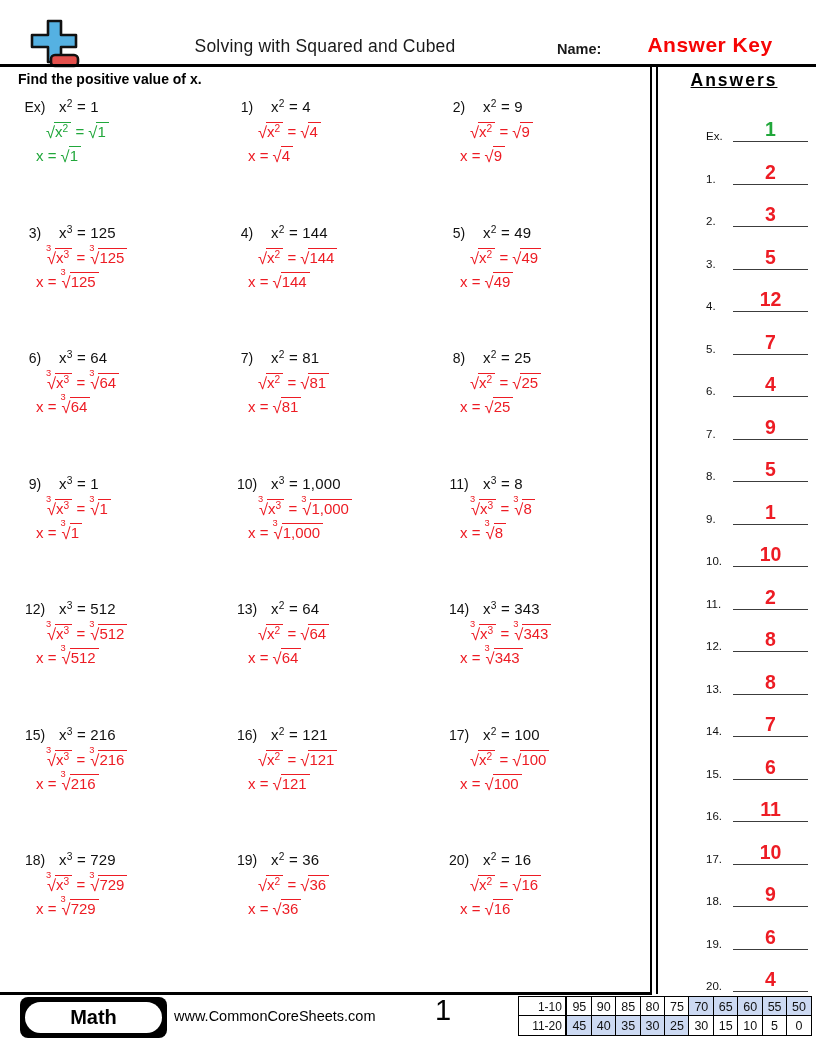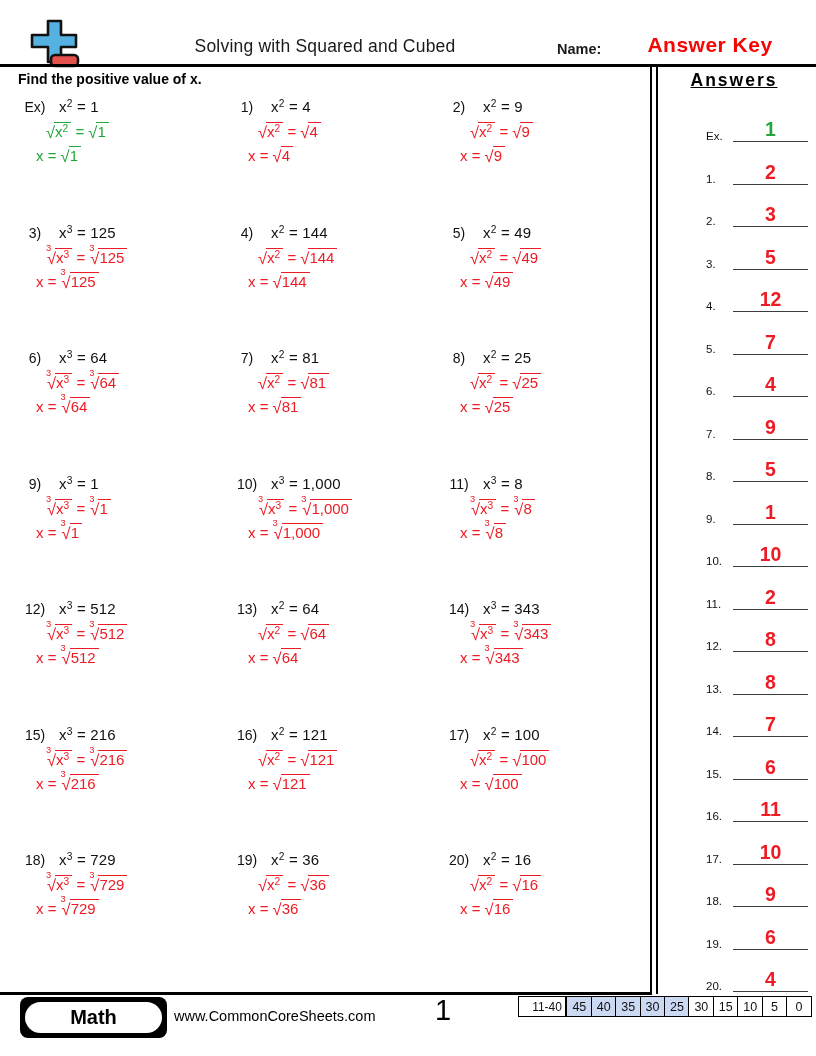--- a/index.html
+++ b/index.html
@@ -341,21 +341,34 @@
     </div>
 
   <div class="footer-rule"></div>
   <div class="math-badge">
     <div class="math-pill">Math</div>
   </div>
   <div class="website">www.CommonCoreSheets.com</div>
   <div class="page-number">1</div>
   <div class="score-table" id="score-table">
       <div class="score-row">
-        <span class="score-label">11-40</span>
+        <span class="score-label">1-10</span>
+        <span class="score-cell" style="background:#fff">95</span>
+        <span class="score-cell" style="background:#fff">90</span>
+        <span class="score-cell" style="background:#fff">85</span>
+        <span class="score-cell" style="background:#fff">80</span>
+        <span class="score-cell" style="background:#fff">75</span>
+        <span class="score-cell" style="background:#ccd9f2">70</span>
+        <span class="score-cell" style="background:#ccd9f2">65</span>
+        <span class="score-cell" style="background:#ccd9f2">60</span>
+        <span class="score-cell" style="background:#ccd9f2">55</span>
+        <span class="score-cell" style="background:#ccd9f2">50</span>
+      </div>
+      <div class="score-row">
+        <span class="score-label">11-20</span>
         <span class="score-cell" style="background:#ccd9f2">45</span>
         <span class="score-cell" style="background:#ccd9f2">40</span>
         <span class="score-cell" style="background:#ccd9f2">35</span>
         <span class="score-cell" style="background:#ccd9f2">30</span>
         <span class="score-cell" style="background:#ccd9f2">25</span>
         <span class="score-cell" style="background:#fff">30</span>
         <span class="score-cell" style="background:#fff">15</span>
         <span class="score-cell" style="background:#fff">10</span>
         <span class="score-cell" style="background:#fff">5</span>
         <span class="score-cell" style="background:#fff">0</span>

